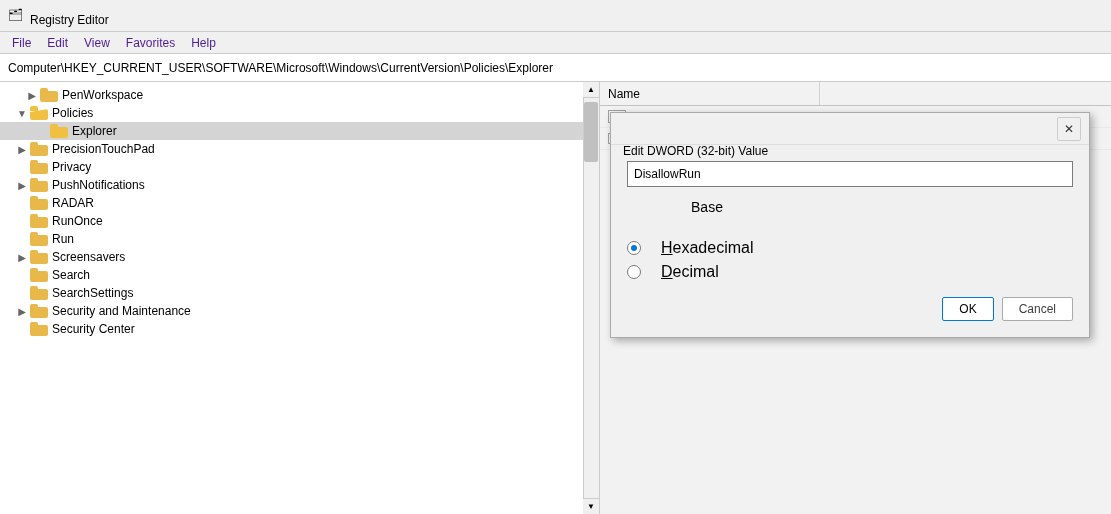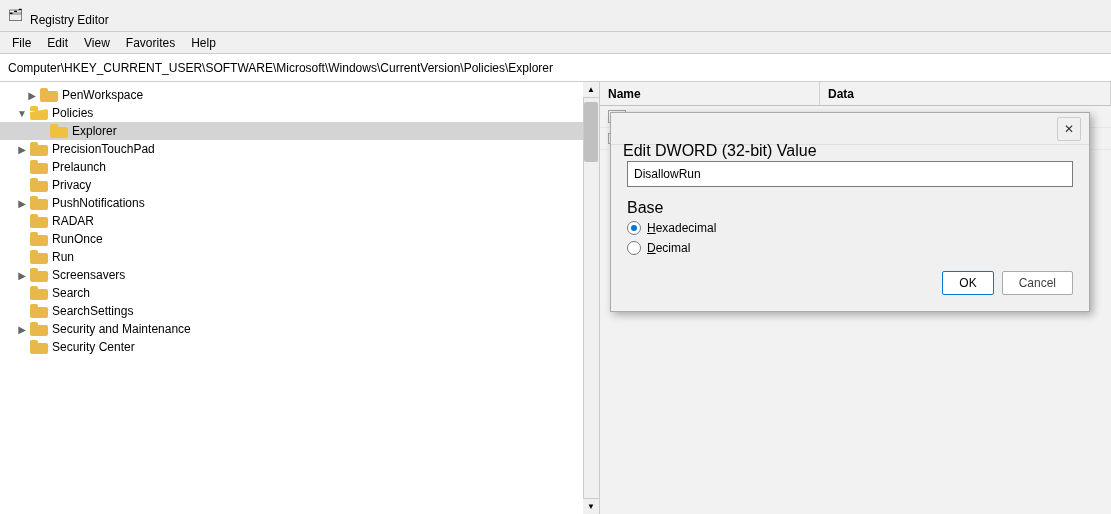--- a/index.html
+++ b/index.html
@@ -11,21 +11,21 @@
       padding: 0 8px; border-bottom: 1px solid #ccc;
     }
     .title-bar-icon { width: 16px; height: 16px; margin-right: 6px; }
     .title-bar-text { font-size: 12px; color: #000; margin-top: 9px; }
 
     
     .menu-bar {
       display: flex; align-items: center; background: #f0f0f0; height: 22px;
       padding: 0 4px; border-bottom: 1px solid #ccc;
     }
-    .menu-item { padding: 2px 8px; font-size: 12px; cursor: pointer; color: #000000; text-align: center; }
+    .menu-item { padding: 2px 8px; font-size: 12px; cursor: pointer; color: #4c1d95; text-align: center; }
 
     
     .address-bar {
       display: flex; align-items: center; background: #fff; height: 28px;
       border-bottom: 1px solid #ccc; padding: 0 8px;
     }
     .address-text { font-size: 12px; color: #000; }
 
     
     .main-layout { display: flex; height: calc(514px - 82px); }
@@ -98,21 +98,21 @@
     
     .right-panel {
       flex: 1; background: #fff; overflow: hidden; position: relative;
     }
 
     
     .table-header {
       display: flex; background: #fff; border-bottom: 1px solid #ccc;
       height: 24px; align-items: center;
     }
-    .table-col { padding: 0 8px; font-size: 12px; color: #000; font-weight: bold; border-right: 1px solid #ddd; height: 100%; display: flex; align-items: center; }
+    .table-col { padding: 0 8px; font-size: 12px; color: #000; font-weight: normal; border-right: 1px solid #ddd; height: 100%; display: flex; align-items: center; }
     .col-name { width: 220px; }
     .col-type { width: 120px; }
     .col-data { flex: 1; }
 
     
     .table-row {
       display: flex; height: 22px; align-items: center; border-bottom: 1px solid #f5f5f5;
       cursor: pointer;
     }
     .table-cell { padding: 0 8px; font-size: 12px; color: #000; white-space: nowrap; overflow: hidden; }
@@ -132,39 +132,39 @@
       position: absolute; top: 30px; left: 10px;
       width: 480px; background: #f0f0f0;
       border: 1px solid #aaa;
       box-shadow: 3px 3px 8px rgba(0,0,0,0.3);
     }
     .dialog-title-bar {
       display: flex; align-items: center; justify-content: space-between;
       background: #f0f0f0; padding: 6px 8px 6px 12px;
       border-bottom: 1px solid #ddd; height: 32px;
     }
-    .dialog-title { font-size: 16px; font-weight: normal; color: #000; margin-top: 44px; }
+    .dialog-title { font-size: 12px; font-weight: normal; color: #000; margin-top: 44px; }
     .dialog-close {
       width: 24px; height: 24px; background: none; border: 1px solid #ccc;
       border-radius: 2px; cursor: pointer; display: flex; align-items: center; justify-content: center;
       font-size: 12px; color: #333;
     }
     .dialog-body { padding: 16px; }
     .dialog-label { font-size: 12px; color: #000; margin-bottom: 4px; }
     .dialog-input {
       width: 100%; height: 26px; border: 1px solid #7a7a7a; padding: 2px 6px;
       font-size: 12px; background: #fff; margin-bottom: 12px;
       outline: none;
     }
     .dialog-row { display: flex; gap: 12px; }
     .dialog-left { flex: 1; }
     .dialog-right { width: 160px; }
-    .dialog-group-label { font-size: 16px; margin-bottom: 4px; color: #000; }
+    .dialog-group-label { font-size: 14px; margin-bottom: 24px; color: #000; text-align: center; }
     .radio-group { display: flex; flex-direction: column; gap: 6px; }
-    .radio-item { display: flex; align-items: center; gap: 6px; font-size: 12px; cursor: pointer; }
+    .radio-item { display: flex; align-items: center; gap: 20px; font-size: 16px; cursor: pointer; }
     .radio-circle {
       width: 14px; height: 14px; border-radius: 50%; border: 1px solid #7a7a7a;
       background: #fff; display: flex; align-items: center; justify-content: center;
     }
     .radio-circle.checked::after {
       content: ''; width: 6px; height: 6px; border-radius: 50%; background: #0078d7;
     }
     .dialog-buttons { display: flex; justify-content: flex-end; gap: 8px; margin-top: 16px; }
     .btn {
       height: 24px; padding: 11px 16px; font-size: 12px; cursor: pointer;
@@ -229,28 +229,20 @@
 
       <div class="tree-item">
         <span class="tree-indent" style="width:10px"></span>
         <span class="tree-arrow">▶</span>
         <span class="tree-folder-icon">
             <span class="folder-yellow"></span>
           </span>
         <span>PrecisionTouchPad</span>
       </div>
 
-      <div class="tree-item">
-        <span class="tree-indent" style="width:10px"></span>
-        <span class="tree-arrow" style="width:16px;display:inline-block;"></span>
-        <span class="tree-folder-icon">
-            <span class="folder-yellow"></span>
-          </span>
-        <span>Prelaunch</span>
-      </div>
 
       <div class="tree-item">
         <span class="tree-indent" style="width:10px"></span>
         <span class="tree-arrow" style="width:16px;display:inline-block;"></span>
         <span class="tree-folder-icon">
             <span class="folder-yellow"></span>
           </span>
         <span>Privacy</span>
       </div>
 
@@ -341,21 +333,20 @@
       <div class="scrollbar-up">▲</div>
       <div class="scrollbar-thumb"></div>
       <div class="scrollbar-down">▼</div>
     </div>
   </div>
 
   <div class="right-panel">
 
     <div class="table-header">
       <div class="table-col col-name">Name</div>
-      <div class="table-col col-data">Data</div>
     </div>
 
     <div class="table-row">
       <div class="table-cell col-name" style="width:220px;display:flex;align-items:center;">
         <span class="reg-icon">
             <span class="reg-ab">ab</span>
           </span>
         <span>(Default)</span>
       </div>
       <div class="table-cell col-type" style="width:120px;">REG_SZ</div>

